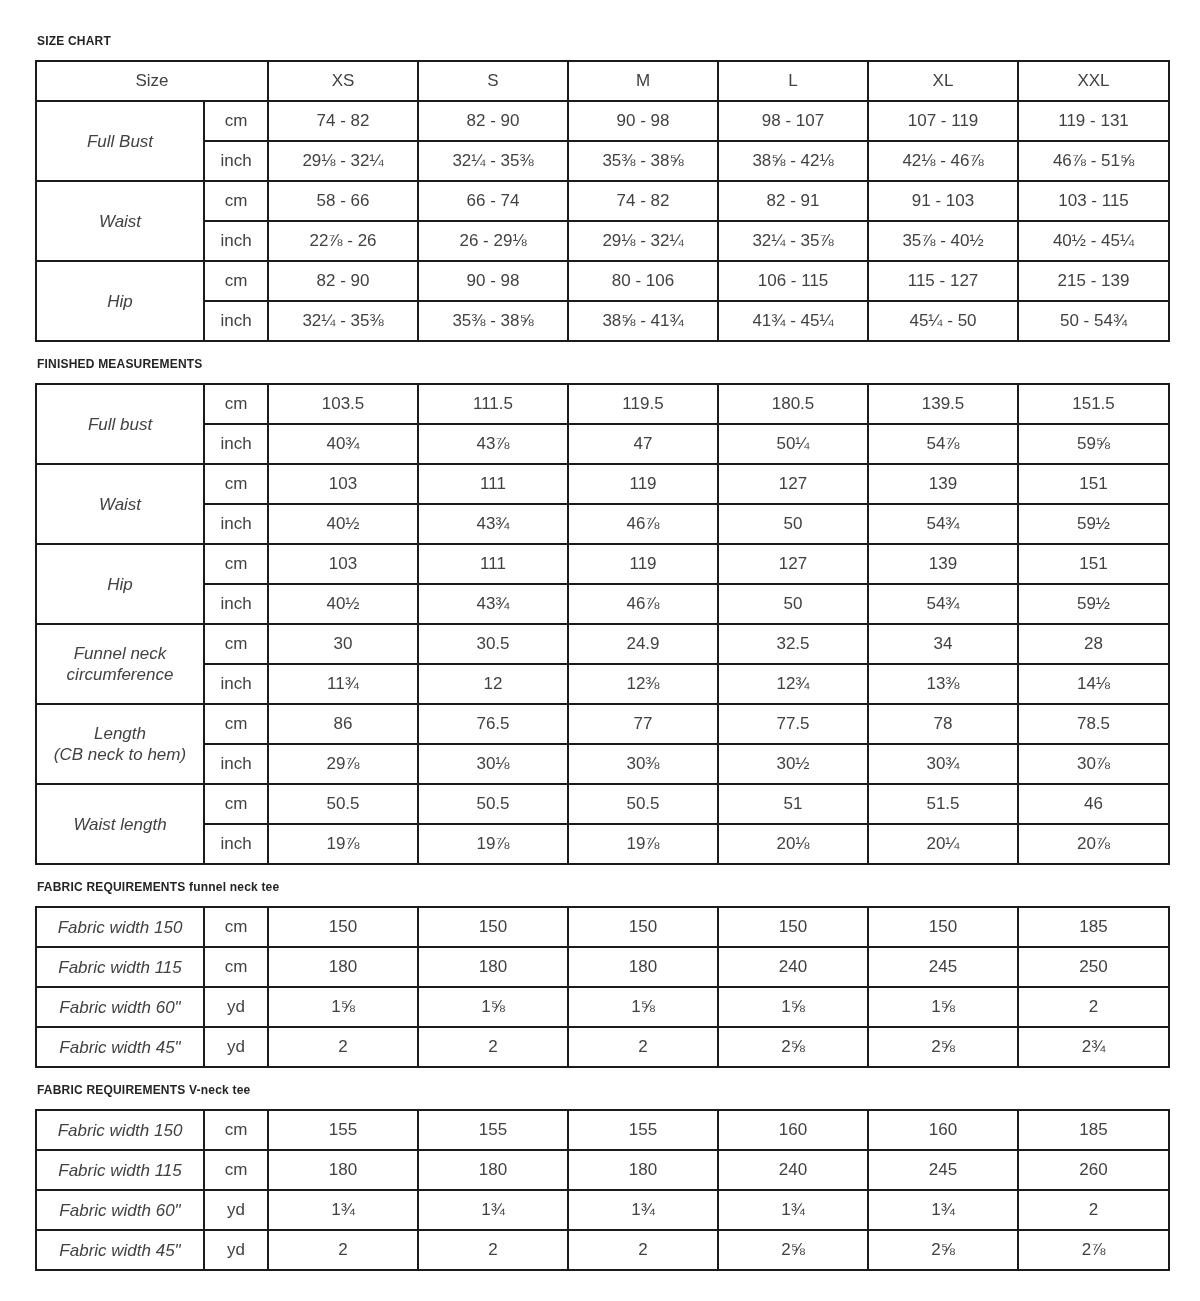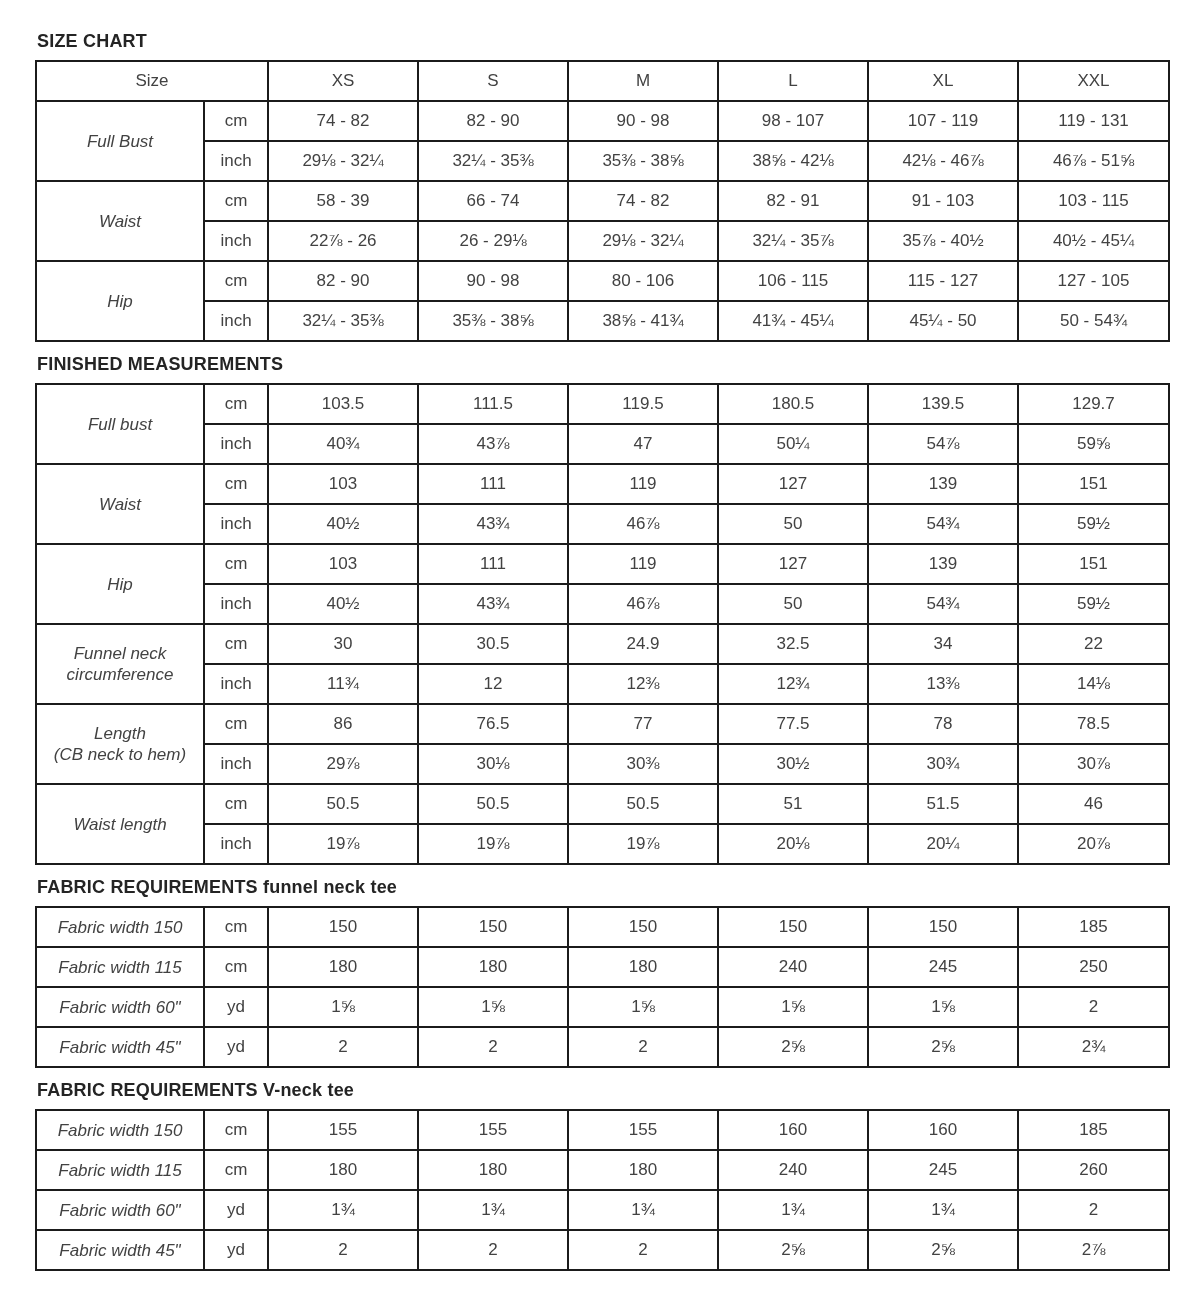--- a/index.html
+++ b/index.html
@@ -8,21 +8,21 @@
   }
   body {
     width: 1200px;
     min-height: 1301px;
     box-sizing: border-box;
     padding: 32px 32px 29px 35px;
     font-family: "Liberation Sans", sans-serif;
     color: #424242;
   }
   h2.section-heading {
-    font-size: 18px;
+    font-size: 12px;
     line-height: 19px;
     font-weight: 700;
     color: #242424;
     letter-spacing: 0.2px;
     margin: 13px 0 9px 2px;
   }
   h2.section-heading.first {
     margin-top: 0;
   }
   table.data-table {
@@ -90,21 +90,21 @@
         <td>29⅛ - 32¼</td>
         <td>32¼ - 35⅜</td>
         <td>35⅜ - 38⅝</td>
         <td>38⅝ - 42⅛</td>
         <td>42⅛ - 46⅞</td>
         <td>46⅞ - 51⅝</td>
       </tr>
       <tr>
         <td rowspan="2" class="label">Waist</td>
         <td>cm</td>
-        <td>58 - 39</td>
+        <td>58 - 66</td>
         <td>66 - 74</td>
         <td>74 - 82</td>
         <td>82 - 91</td>
         <td>91 - 103</td>
         <td>103 - 115</td>
       </tr>
       <tr>
         <td>inch</td>
         <td>22⅞ - 26</td>
         <td>26 - 29⅛</td>
@@ -114,21 +114,21 @@
         <td>40½ - 45¼</td>
       </tr>
       <tr>
         <td rowspan="2" class="label">Hip</td>
         <td>cm</td>
         <td>82 - 90</td>
         <td>90 - 98</td>
         <td>80 - 106</td>
         <td>106 - 115</td>
         <td>115 - 127</td>
-        <td>127 - 105</td>
+        <td>215 - 139</td>
       </tr>
       <tr>
         <td>inch</td>
         <td>32¼ - 35⅜</td>
         <td>35⅜ - 38⅝</td>
         <td>38⅝ - 41¾</td>
         <td>41¾ - 45¼</td>
         <td>45¼ - 50</td>
         <td>50 - 54¾</td>
       </tr>
@@ -149,21 +149,21 @@
     </colgroup>
     <tbody>
       <tr>
         <td rowspan="2" class="label">Full bust</td>
         <td>cm</td>
         <td>103.5</td>
         <td>111.5</td>
         <td>119.5</td>
         <td>180.5</td>
         <td>139.5</td>
-        <td>129.7</td>
+        <td>151.5</td>
       </tr>
       <tr>
         <td>inch</td>
         <td>40¾</td>
         <td>43⅞</td>
         <td>47</td>
         <td>50¼</td>
         <td>54⅞</td>
         <td>59⅝</td>
       </tr>
@@ -207,21 +207,21 @@
       </tr>
       <tr>
         <td rowspan="2" class="label">Funnel neck
 circumference</td>
         <td>cm</td>
         <td>30</td>
         <td>30.5</td>
         <td>24.9</td>
         <td>32.5</td>
         <td>34</td>
-        <td>22</td>
+        <td>28</td>
       </tr>
       <tr>
         <td>inch</td>
         <td>11¾</td>
         <td>12</td>
         <td>12⅜</td>
         <td>12¾</td>
         <td>13⅜</td>
         <td>14⅛</td>
       </tr>

